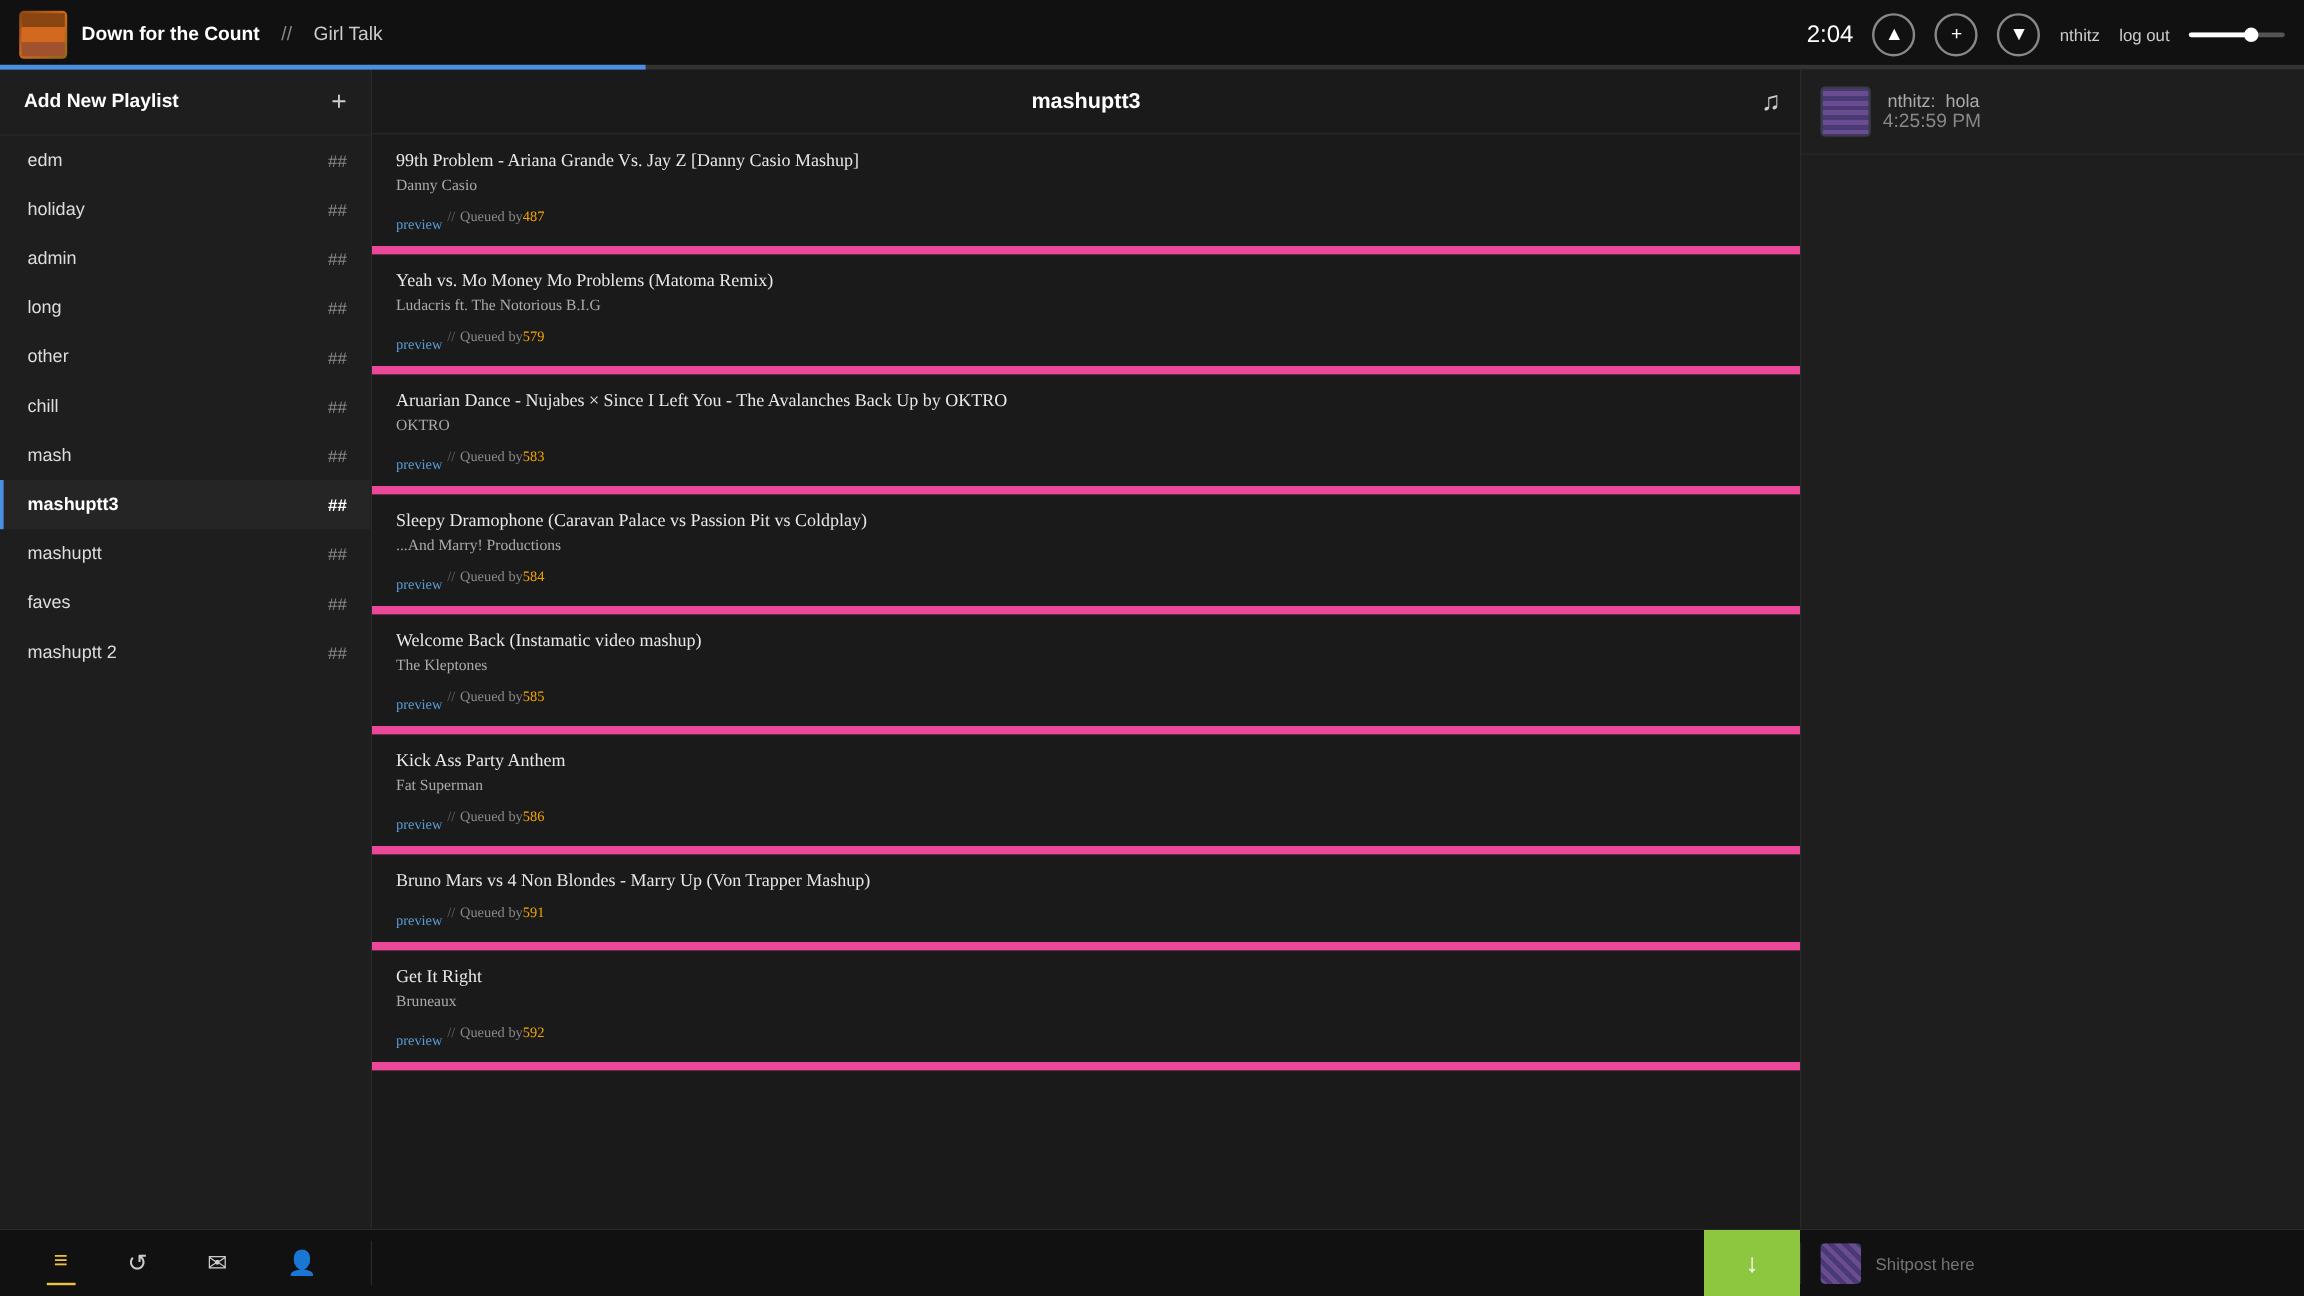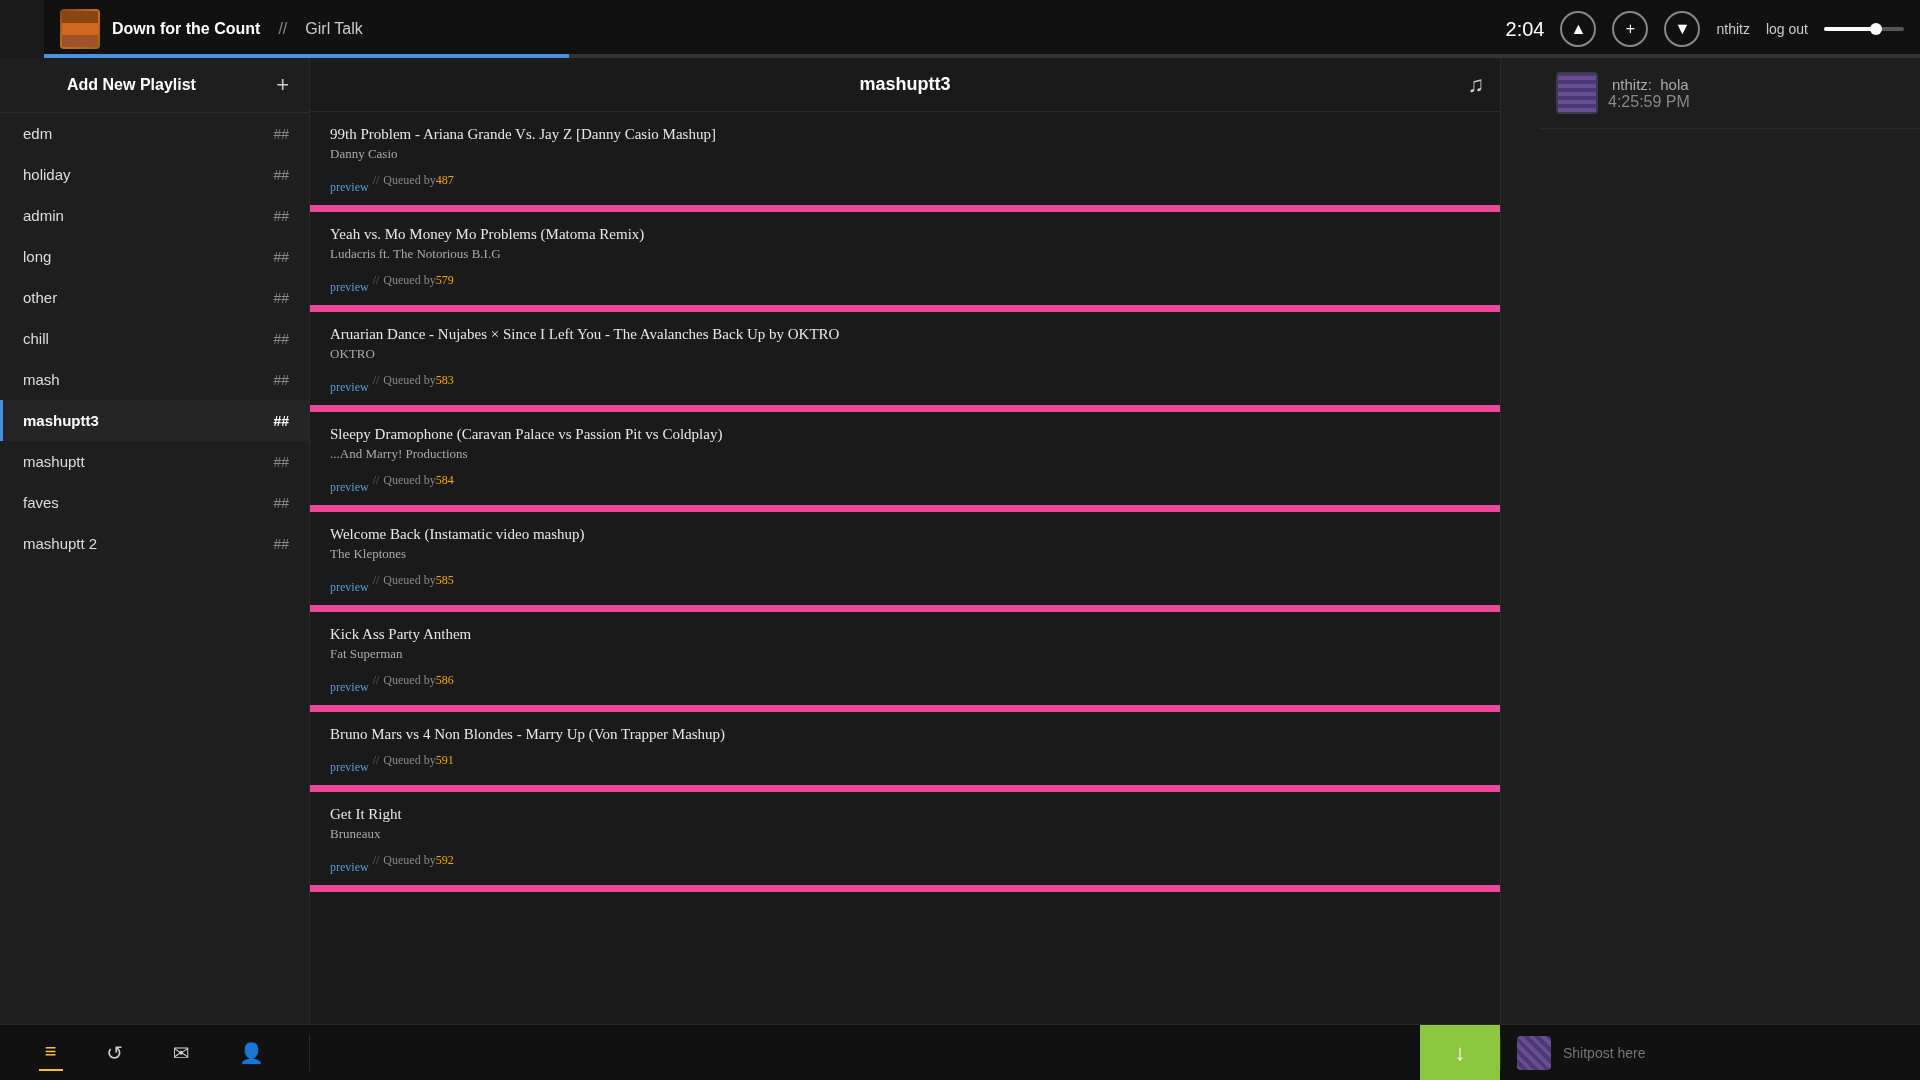--- a/index.html
+++ b/index.html
@@ -16,21 +16,20 @@
 
     
     .topbar {
       background: #111;
       height: 58px;
       display: flex;
       align-items: center;
       padding: 0 16px;
       flex-shrink: 0;
       position: relative;
-      margin-left: 44px;
     }
     .topbar-left {
       display: flex;
       align-items: center;
       gap: 12px;
       flex: 1;
     }
     .avatar-top {
       width: 40px;
       height: 40px;
@@ -158,21 +157,20 @@
       display: flex;
       align-items: center;
       justify-content: space-between;
       padding: 16px 20px;
       border-bottom: 1px solid #2a2a2a;
     }
     .sidebar-header-title {
       font-size: 16px;
       font-weight: bold;
       color: #fff;
-      margin-left: 47px;
     }
     .add-btn {
       background: none;
       border: none;
       color: #ccc;
       font-size: 22px;
       cursor: pointer;
       line-height: 1;
     }
     .playlist-item {
@@ -276,21 +274,20 @@
     }
 
     
     .right-panel {
       width: 420px;
       background: #1e1e1e;
       border-left: 1px solid #2a2a2a;
       display: flex;
       flex-direction: column;
       flex-shrink: 0;
-      padding-left: 39px;
     }
     .chat-header {
       padding: 14px 16px;
       border-bottom: 1px solid #2a2a2a;
       display: flex;
       align-items: center;
       gap: 10px;
     }
     .chat-avatar {
       width: 42px;

